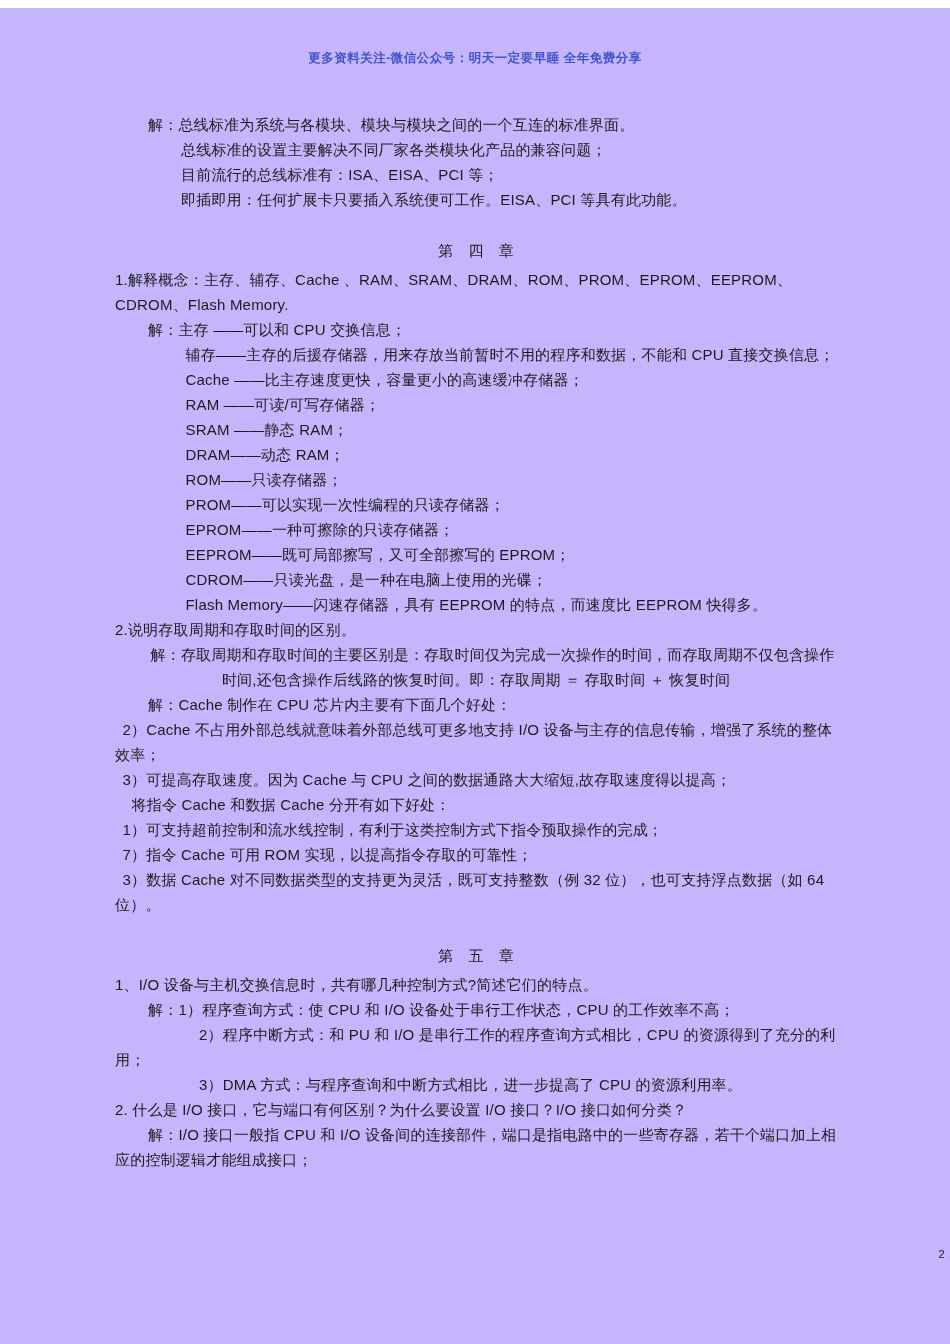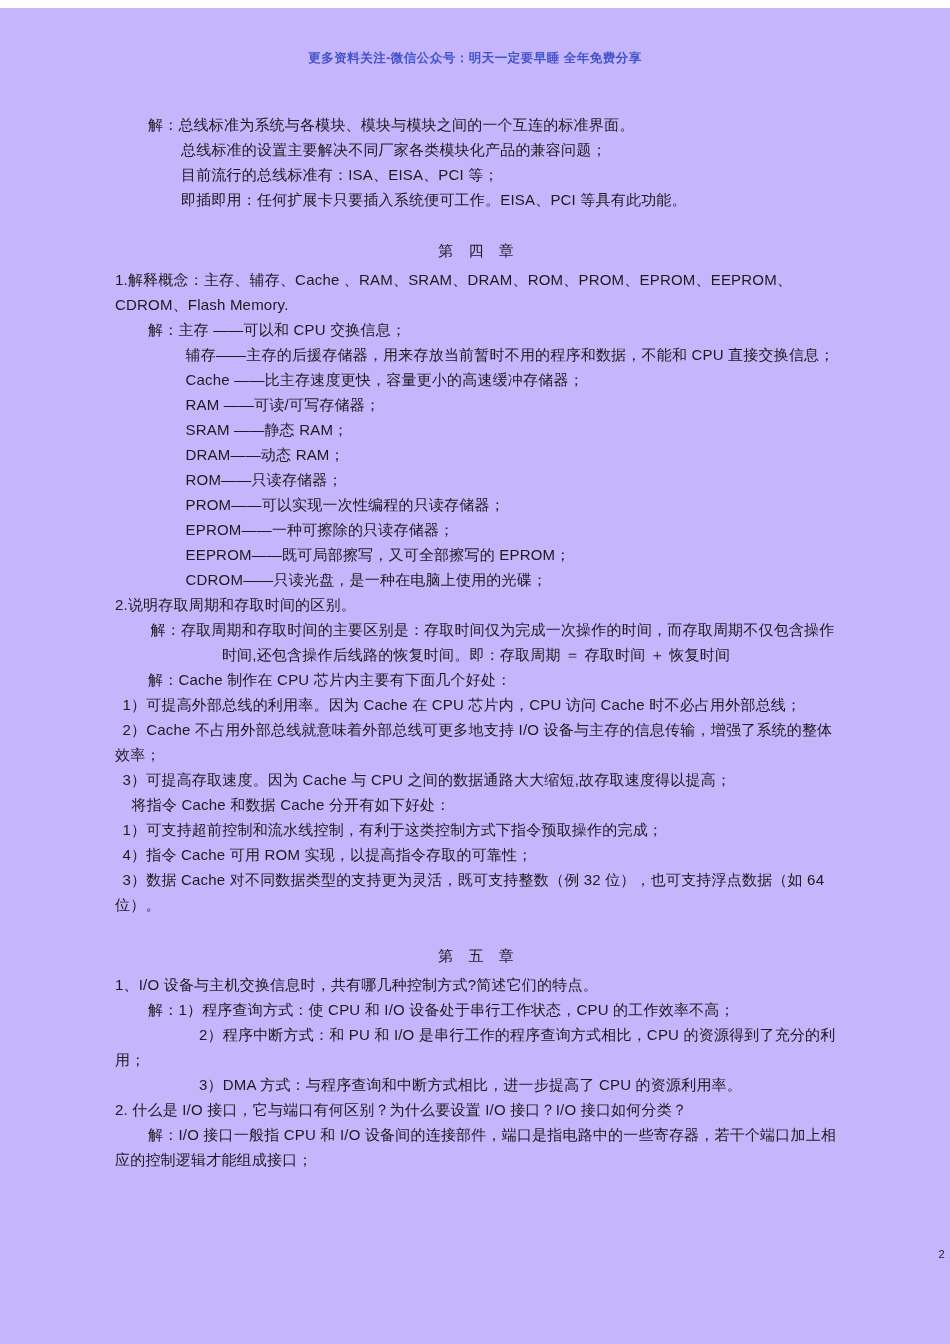--- a/index.html
+++ b/index.html
@@ -79,29 +79,29 @@
       <div class="doc-line" style="text-indent: 4.7em;">辅存——主存的后援存储器，用来存放当前暂时不用的程序和数据，不能和 CPU 直接交换信息；</div>
       <div class="doc-line" style="text-indent: 4.7em;">Cache ——比主存速度更快，容量更小的高速缓冲存储器；</div>
       <div class="doc-line" style="text-indent: 4.7em;">RAM ——可读/可写存储器；</div>
       <div class="doc-line" style="text-indent: 4.7em;">SRAM ——静态 RAM；</div>
       <div class="doc-line" style="text-indent: 4.7em;">DRAM——动态 RAM；</div>
       <div class="doc-line" style="text-indent: 4.7em;">ROM——只读存储器；</div>
       <div class="doc-line" style="text-indent: 4.7em;">PROM——可以实现一次性编程的只读存储器；</div>
       <div class="doc-line" style="text-indent: 4.7em;">EPROM——一种可擦除的只读存储器；</div>
       <div class="doc-line" style="text-indent: 4.7em;">EEPROM——既可局部擦写，又可全部擦写的 EPROM；</div>
       <div class="doc-line" style="text-indent: 4.7em;">CDROM——只读光盘，是一种在电脑上使用的光碟；</div>
+      <div class="doc-line" style="text-indent: 4.7em;">Flash Memory——闪速存储器，具有 EEPROM 的特点，而速度比 EEPROM 快得多。</div>
       <div class="doc-line">2.说明存取周期和存取时间的区别。</div>
       <div class="doc-line" style="text-indent: 2.2em; text-align: center;">解：存取周期和存取时间的主要区别是：存取时间仅为完成一次操作的时间，而存取周期不仅包含操作时间,还包含操作后线路的恢复时间。即：存取周期 ＝ 存取时间 ＋ 恢复时间</div>
       <div class="doc-line" style="text-indent: 2.2em;">解：Cache 制作在 CPU 芯片内主要有下面几个好处：</div>
-      <div class="doc-line" style="text-indent: 0.5em;">1）可提高外部总线的利用率。因为 Cache 在 CPU 芯片内，CPU 访问 Cache 时不必占用外部总线；</div>
       <div class="doc-line" style="text-indent: 0.5em;">2）Cache 不占用外部总线就意味着外部总线可更多地支持 I/O 设备与主存的信息传输，增强了系统的整体效率；</div>
       <div class="doc-line" style="text-indent: 0.5em;">3）可提高存取速度。因为 Cache 与 CPU 之间的数据通路大大缩短,故存取速度得以提高；</div>
       <div class="doc-line" style="text-indent: 1.1em;">将指令 Cache 和数据 Cache 分开有如下好处：</div>
       <div class="doc-line" style="text-indent: 0.5em;">1）可支持超前控制和流水线控制，有利于这类控制方式下指令预取操作的完成；</div>
-      <div class="doc-line" style="text-indent: 0.5em;">4）指令 Cache 可用 ROM 实现，以提高指令存取的可靠性；</div>
+      <div class="doc-line" style="text-indent: 0.5em;">7）指令 Cache 可用 ROM 实现，以提高指令存取的可靠性；</div>
       <div class="doc-line" style="text-indent: 0.5em;">3）数据 Cache 对不同数据类型的支持更为灵活，既可支持整数（例 32 位），也可支持浮点数据（如 64 位）。</div>
       <div class="chapter-heading">第　五　章</div>
       <div class="doc-line">1、I/O 设备与主机交换信息时，共有哪几种控制方式?简述它们的特点。</div>
       <div class="doc-line" style="text-indent: 2.2em;">解：1）程序查询方式：使 CPU 和 I/O 设备处于串行工作状态，CPU 的工作效率不高；</div>
       <div class="doc-line" style="text-indent: 5.6em;">2）程序中断方式：和 PU 和 I/O 是串行工作的程序查询方式相比，CPU 的资源得到了充分的利用；</div>
       <div class="doc-line" style="text-indent: 5.6em;">3）DMA 方式：与程序查询和中断方式相比，进一步提高了 CPU 的资源利用率。</div>
       <div class="doc-line">2. 什么是 I/O 接口，它与端口有何区别？为什么要设置 I/O 接口？I/O 接口如何分类？</div>
       <div class="doc-line" style="text-indent: 2.2em;">解：I/O 接口一般指 CPU 和 I/O 设备间的连接部件，端口是指电路中的一些寄存器，若干个端口加上相应的控制逻辑才能组成接口；</div>
     </div>
 

